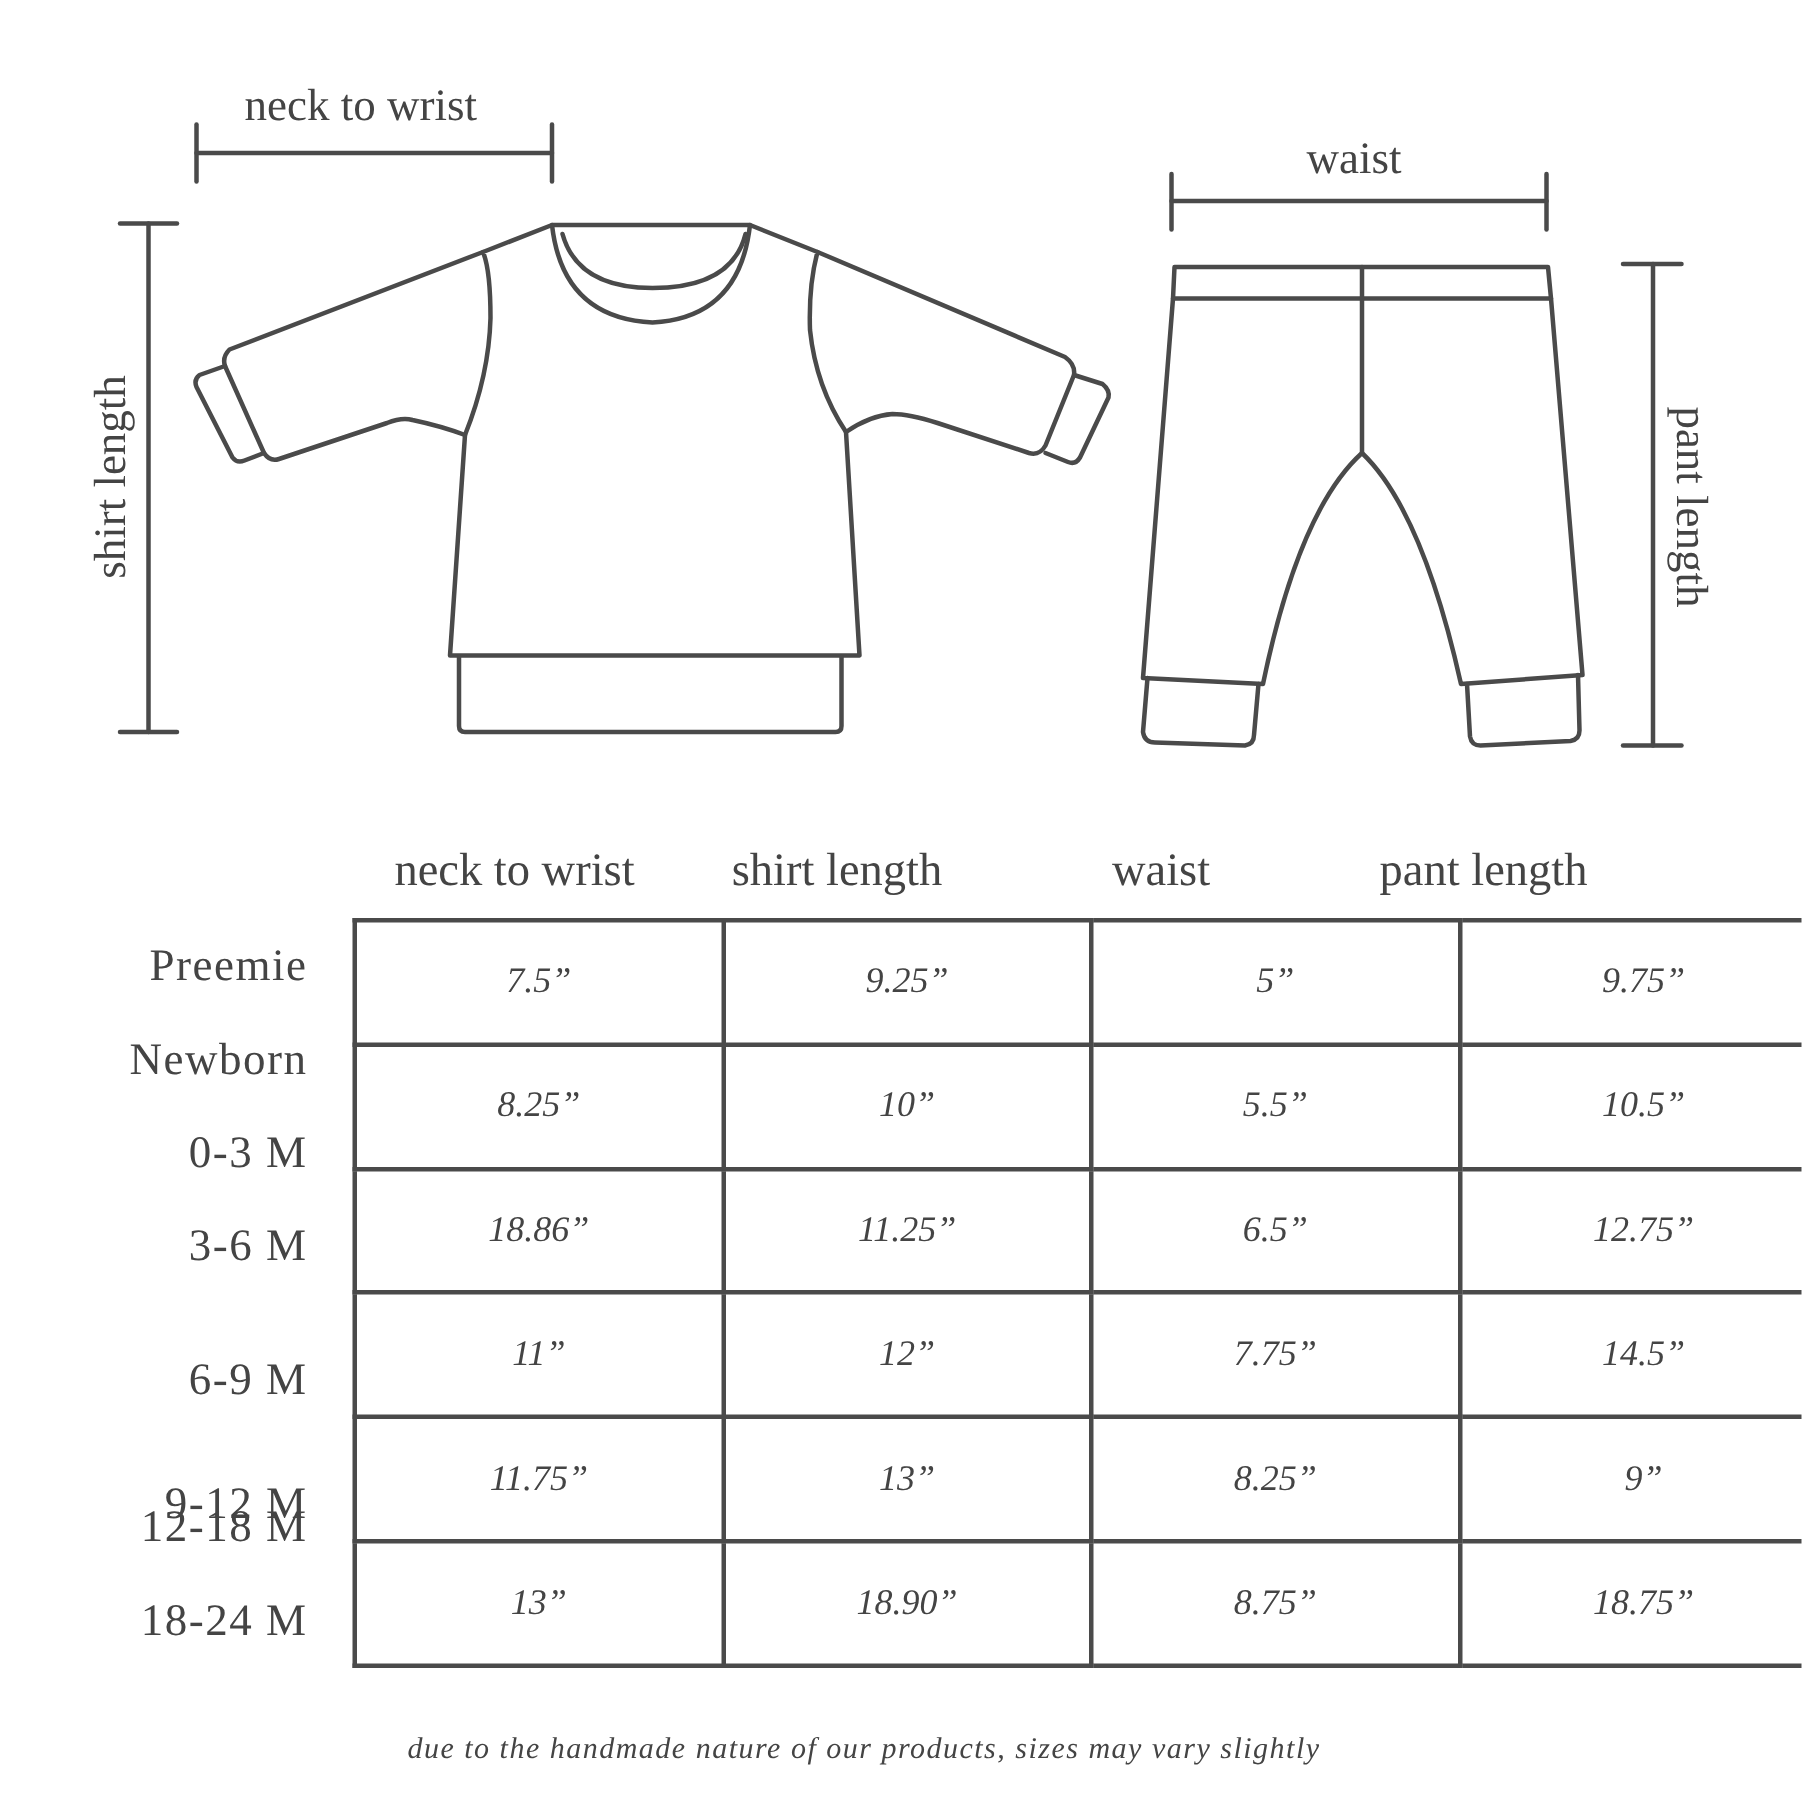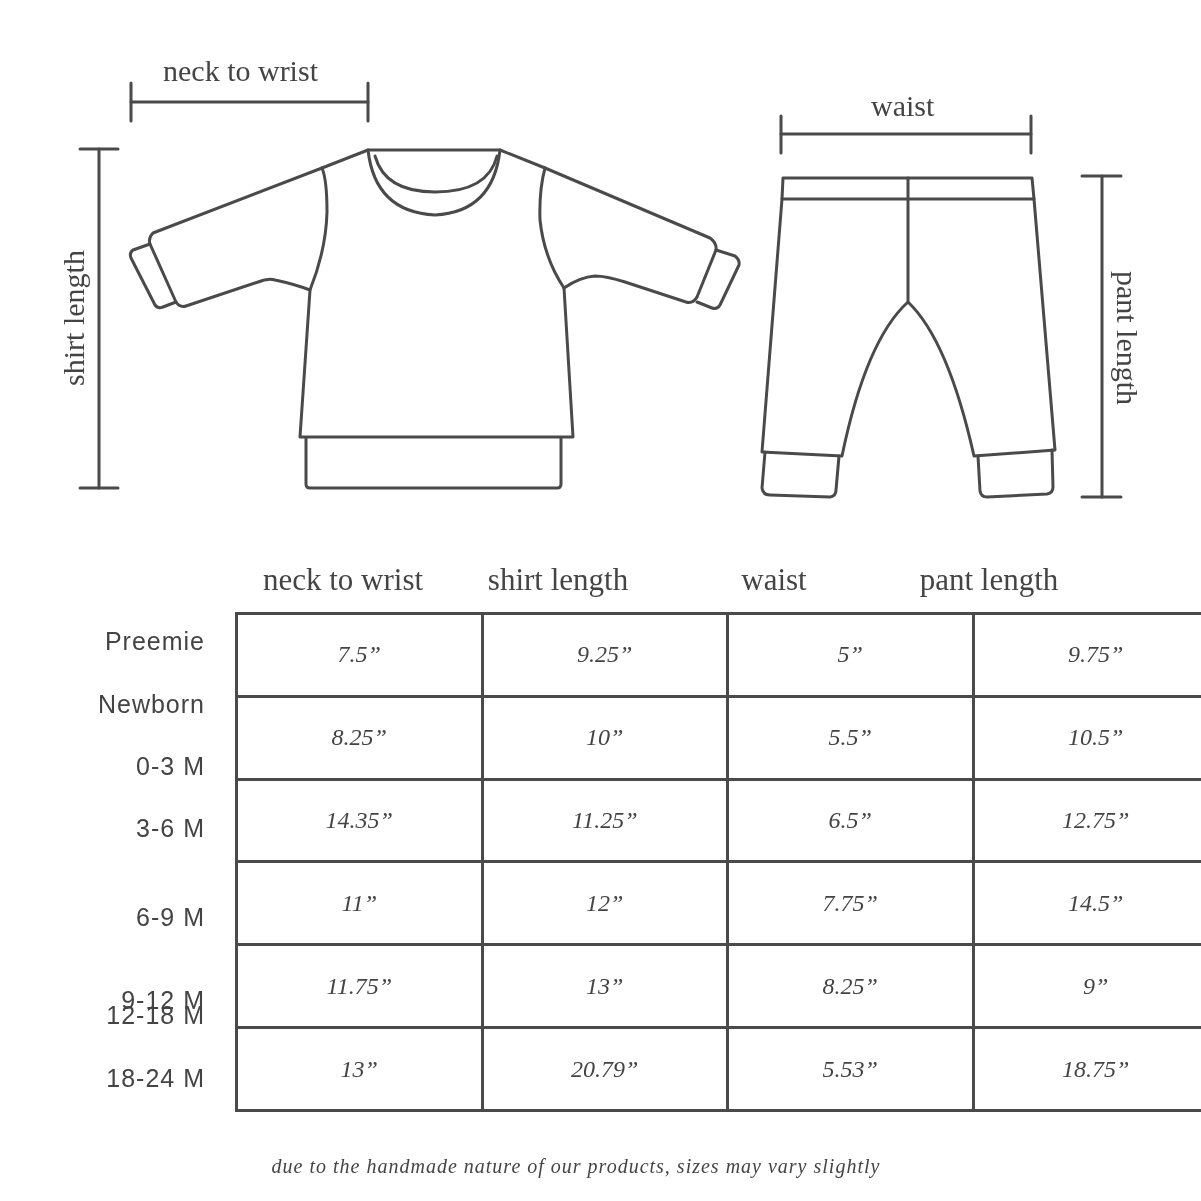--- a/index.html
+++ b/index.html
@@ -1,20 +1,20 @@
 <!DOCTYPE html>
 <html><head>
 <meta charset="utf-8">
 <style>
   html, body { margin:0; padding:0; background:#ffffff; }
   body { width:1201px; height:1201px; position:relative; overflow:hidden; color:#3d3d3d; font-family:"DejaVu Serif", serif; }
   .lbl { position:absolute; font-family:"Liberation Serif", serif; color:#444; white-space:nowrap; }
   #diagram { position:absolute; left:0; top:0; }
   .colhead { position:absolute; top:562px; font-family:"Liberation Serif", serif; font-size:31px; color:#444; text-align:center; transform:translateX(-50%); white-space:nowrap; }
-  .rowhead { position:absolute; right:996px; font-family:Liberation Sans, sans-serif; font-size:25px; color:#444; white-space:nowrap; text-align:right; letter-spacing:1px; }
+  .rowhead { position:absolute; right:996px; font-family:Liberation Serif, serif; font-size:30px; color:#444; white-space:nowrap; text-align:right; letter-spacing:1px; }
   table#size-table { position:absolute; left:235px; top:612px; width:985px; height:500px; border-collapse:collapse; table-layout:fixed;font-style:italic; }
   #size-table td { border:3px solid #4a4a4a; text-align:center; vertical-align:middle; font-family:"Liberation Serif", serif; font-size:24px; color:#444; padding:0; height:62px; }
   .note { position:absolute; top:1155px; left:0; width:1152px; text-align:center; font-family:"Liberation Serif", serif; font-style:italic; font-size:20px; color:#444; letter-spacing:1px; }
 </style>
 </head>
 <body>
 
 <svg id="diagram" width="1201" height="540" viewBox="0 0 1201 540" fill="none" stroke="#4a4a4a" stroke-width="3" stroke-linejoin="round" stroke-linecap="round">
 
   <g>
@@ -98,39 +98,39 @@
     <td>5”</td>
     <td>9.75”</td>
   </tr>
   <tr>
     <td>8.25”</td>
     <td>10”</td>
     <td>5.5”</td>
     <td>10.5”</td>
   </tr>
   <tr>
-    <td>14.35”</td>
+    <td>18.86”</td>
     <td>11.25”</td>
     <td>6.5”</td>
     <td>12.75”</td>
   </tr>
   <tr>
     <td>11”</td>
     <td>12”</td>
     <td>7.75”</td>
     <td>14.5”</td>
   </tr>
   <tr>
     <td>11.75”</td>
     <td>13”</td>
     <td>8.25”</td>
     <td>9”</td>
   </tr>
   <tr>
     <td>13”</td>
-    <td>20.79”</td>
-    <td>5.53”</td>
+    <td>18.90”</td>
+    <td>8.75”</td>
     <td>18.75”</td>
   </tr>
 </tbody>
   </table>
 
 <div class="note">due to the handmade nature of our products, sizes may vary slightly</div>
 
 </body></html>

